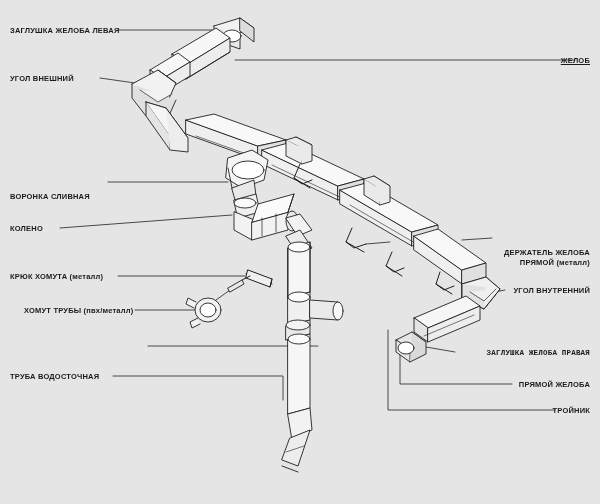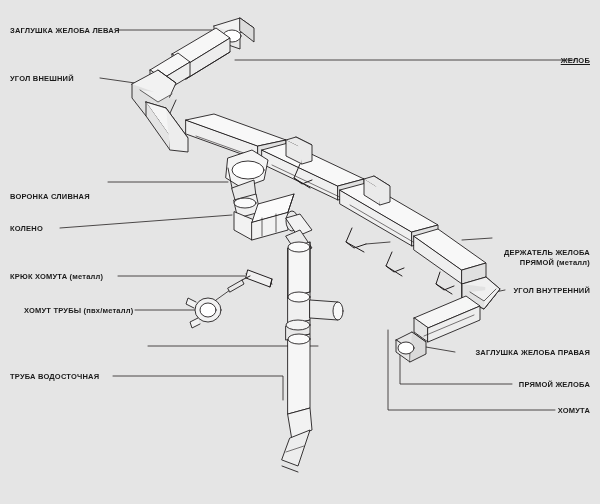--- a/index.html
+++ b/index.html
@@ -256,17 +256,17 @@
   <div class="label" style="left:10px; top:192px;">ВОРОНКА СЛИВНАЯ</div>
   <div class="label" style="left:10px; top:224px;">КОЛЕНО</div>
   <div class="label" style="left:10px; top:272px;">КРЮК ХОМУТА (металл)</div>
   <div class="label" style="left:24px; top:306px;">ХОМУТ ТРУБЫ (пвх/металл)</div>
   <div class="label" style="left:10px; top:372px;">ТРУБА ВОДОСТОЧНАЯ</div>
 
   <div class="label right" style="right:10px; top:56px;text-decoration:underline;">ЖЕЛОБ</div>
   <div class="label right" style="right:10px; top:248px;">ДЕРЖАТЕЛЬ ЖЕЛОБА
 ПРЯМОЙ (металл)</div>
   <div class="label right" style="right:10px; top:286px;">УГОЛ ВНУТРЕННИЙ</div>
-  <div class="label right" style="right:10px; top:348px;">ЗАГЛУШКА ЖЕЛОБА ПРАВАЯ</div>
+  <div class="label right" style="right:10px; top:348px;font-family:Liberation Mono, monospace;">ЗАГЛУШКА ЖЕЛОБА ПРАВАЯ</div>
   <div class="label right" style="right:10px; top:380px;">ПРЯМОЙ ЖЕЛОБА</div>
-  <div class="label right" style="right:10px; top:406px;">ХОМУТА</div>
+  <div class="label right" style="right:10px; top:406px;">ТРОЙНИК</div>
 
 </div>
 
 </body></html>

